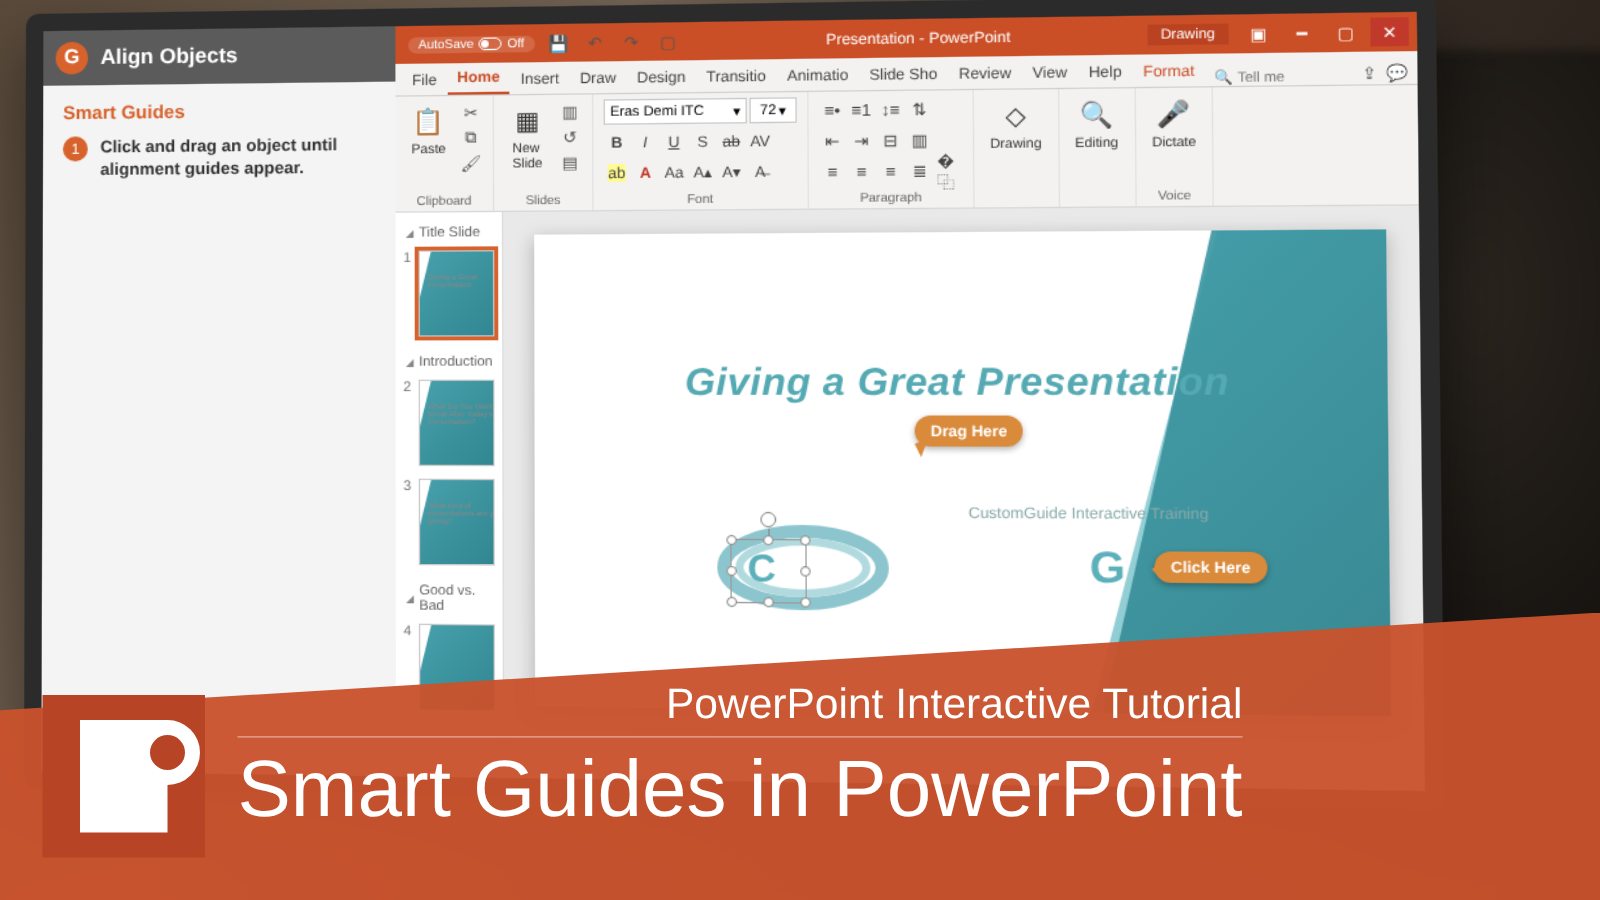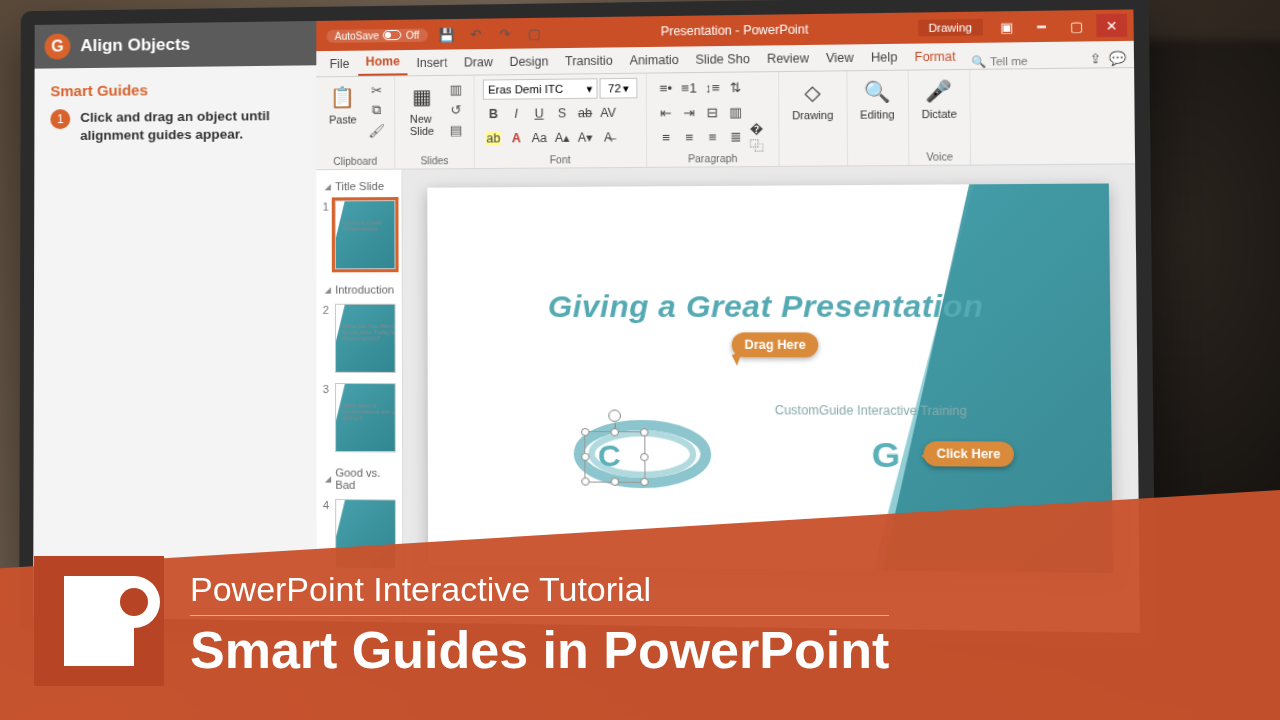--- a/index.html
+++ b/index.html
@@ -107,23 +107,23 @@
 .callout.click{ left:468px; top:246px;}
 .callout.click::before{content:"";position:absolute;left:-10px;top:6px;border:8px solid transparent;border-right-color:#d98a3a;}
 
 
 .banner { position:absolute; left:0; bottom:0; width:1280px; height:230px; }
 .banner .bg{position:absolute; inset:0; background:#c9522d; clip-path:polygon(0 34%, 100% 0, 100% 100%, 0 100%); opacity:.96;}
 .banner .logo{position:absolute; left:34px; bottom:34px; width:130px; height:130px; background:#b74424; display:flex; align-items:center; justify-content:center;}
 .banner .logo .p{ width:70px; height:90px; background:#fff; position:relative;}
 .banner .logo .p::before{content:"";position:absolute;right:-26px;top:0;width:52px;height:52px;border-radius:50%;background:#fff;}
 .banner .logo .p::after{content:"";position:absolute;right:-14px;top:12px;width:28px;height:28px;border-radius:50%;background:#b74424;}
-.banner .txt{position:absolute; left:190px; bottom:40px; color:#fff;}
+.banner .txt{position:absolute; left:190px; bottom:52px; color:#fff;text-align:right;}
 .banner .line1{font-size:34px; font-weight:300; border-bottom:1px solid rgba(255,255,255,.5); padding-bottom:6px; margin-bottom:4px;}
-.banner .line2{font-size:52px; font-weight:700;}
+.banner .line2{font-size:64px; font-weight:400;}
 </style>
 </head>
 <body>
 
 <div class="stage">
   <div class="person"></div>
 
   <div class="monitor">
     <div class="screen">
 

